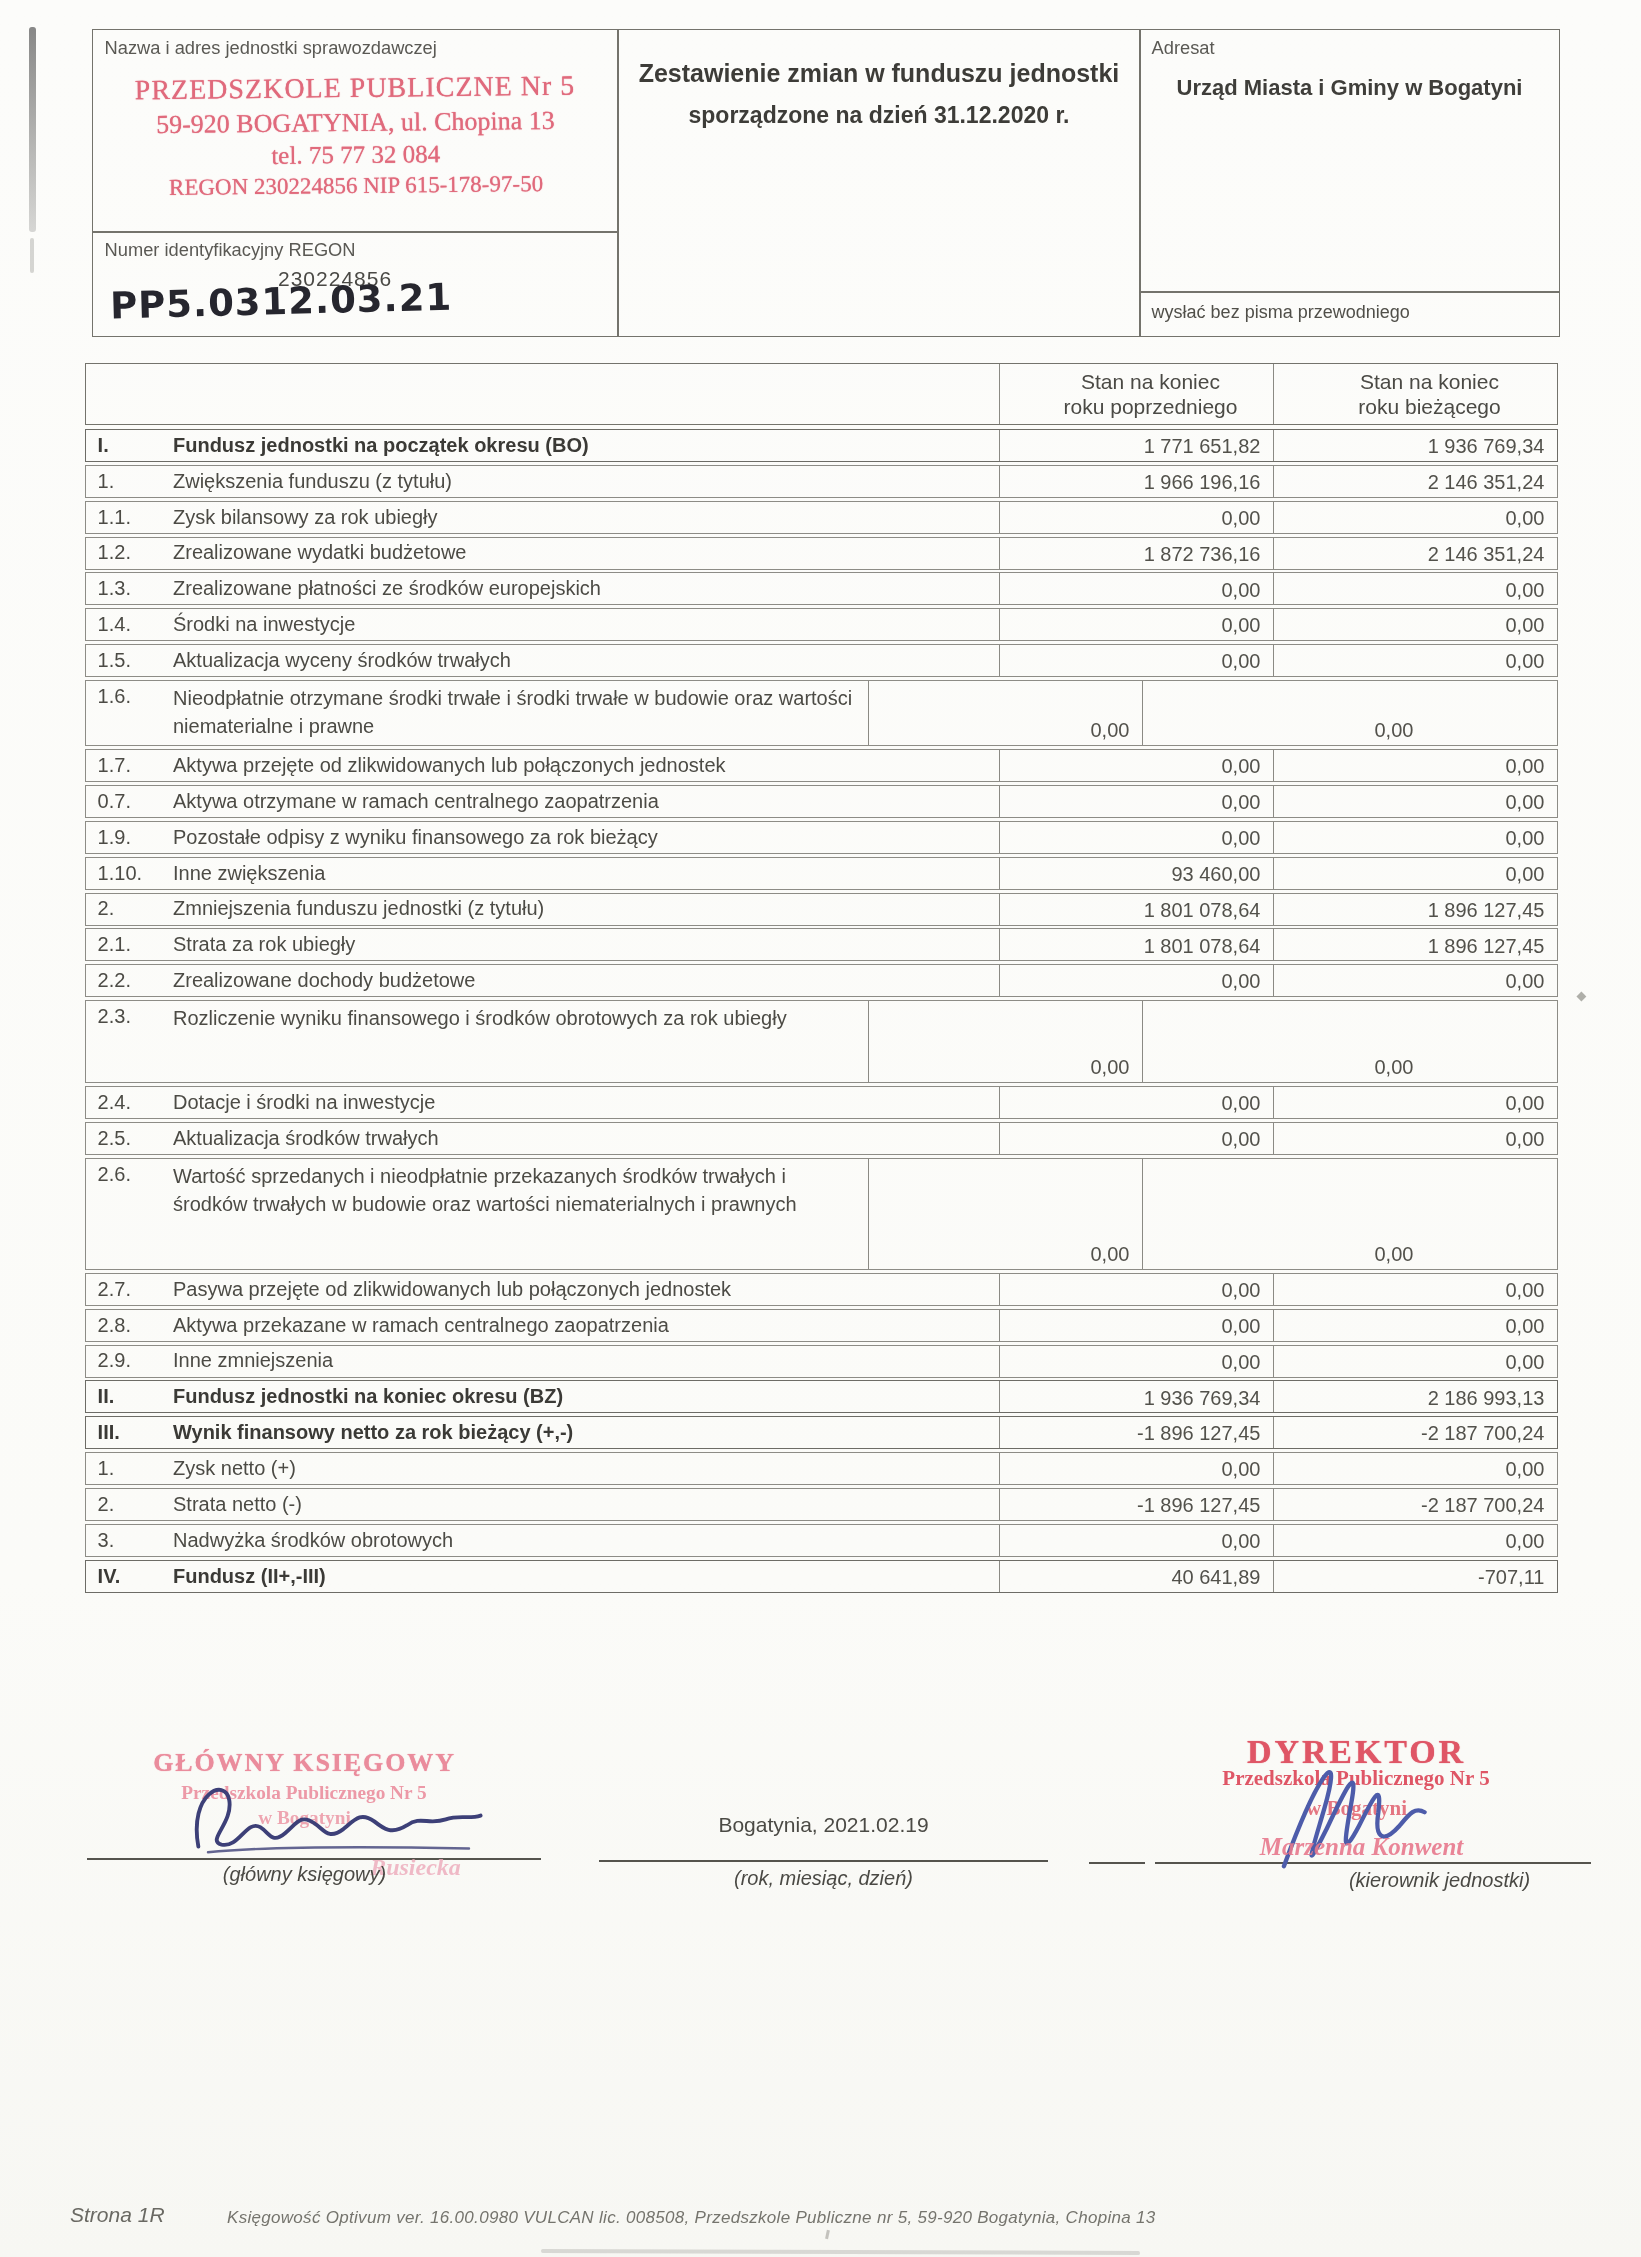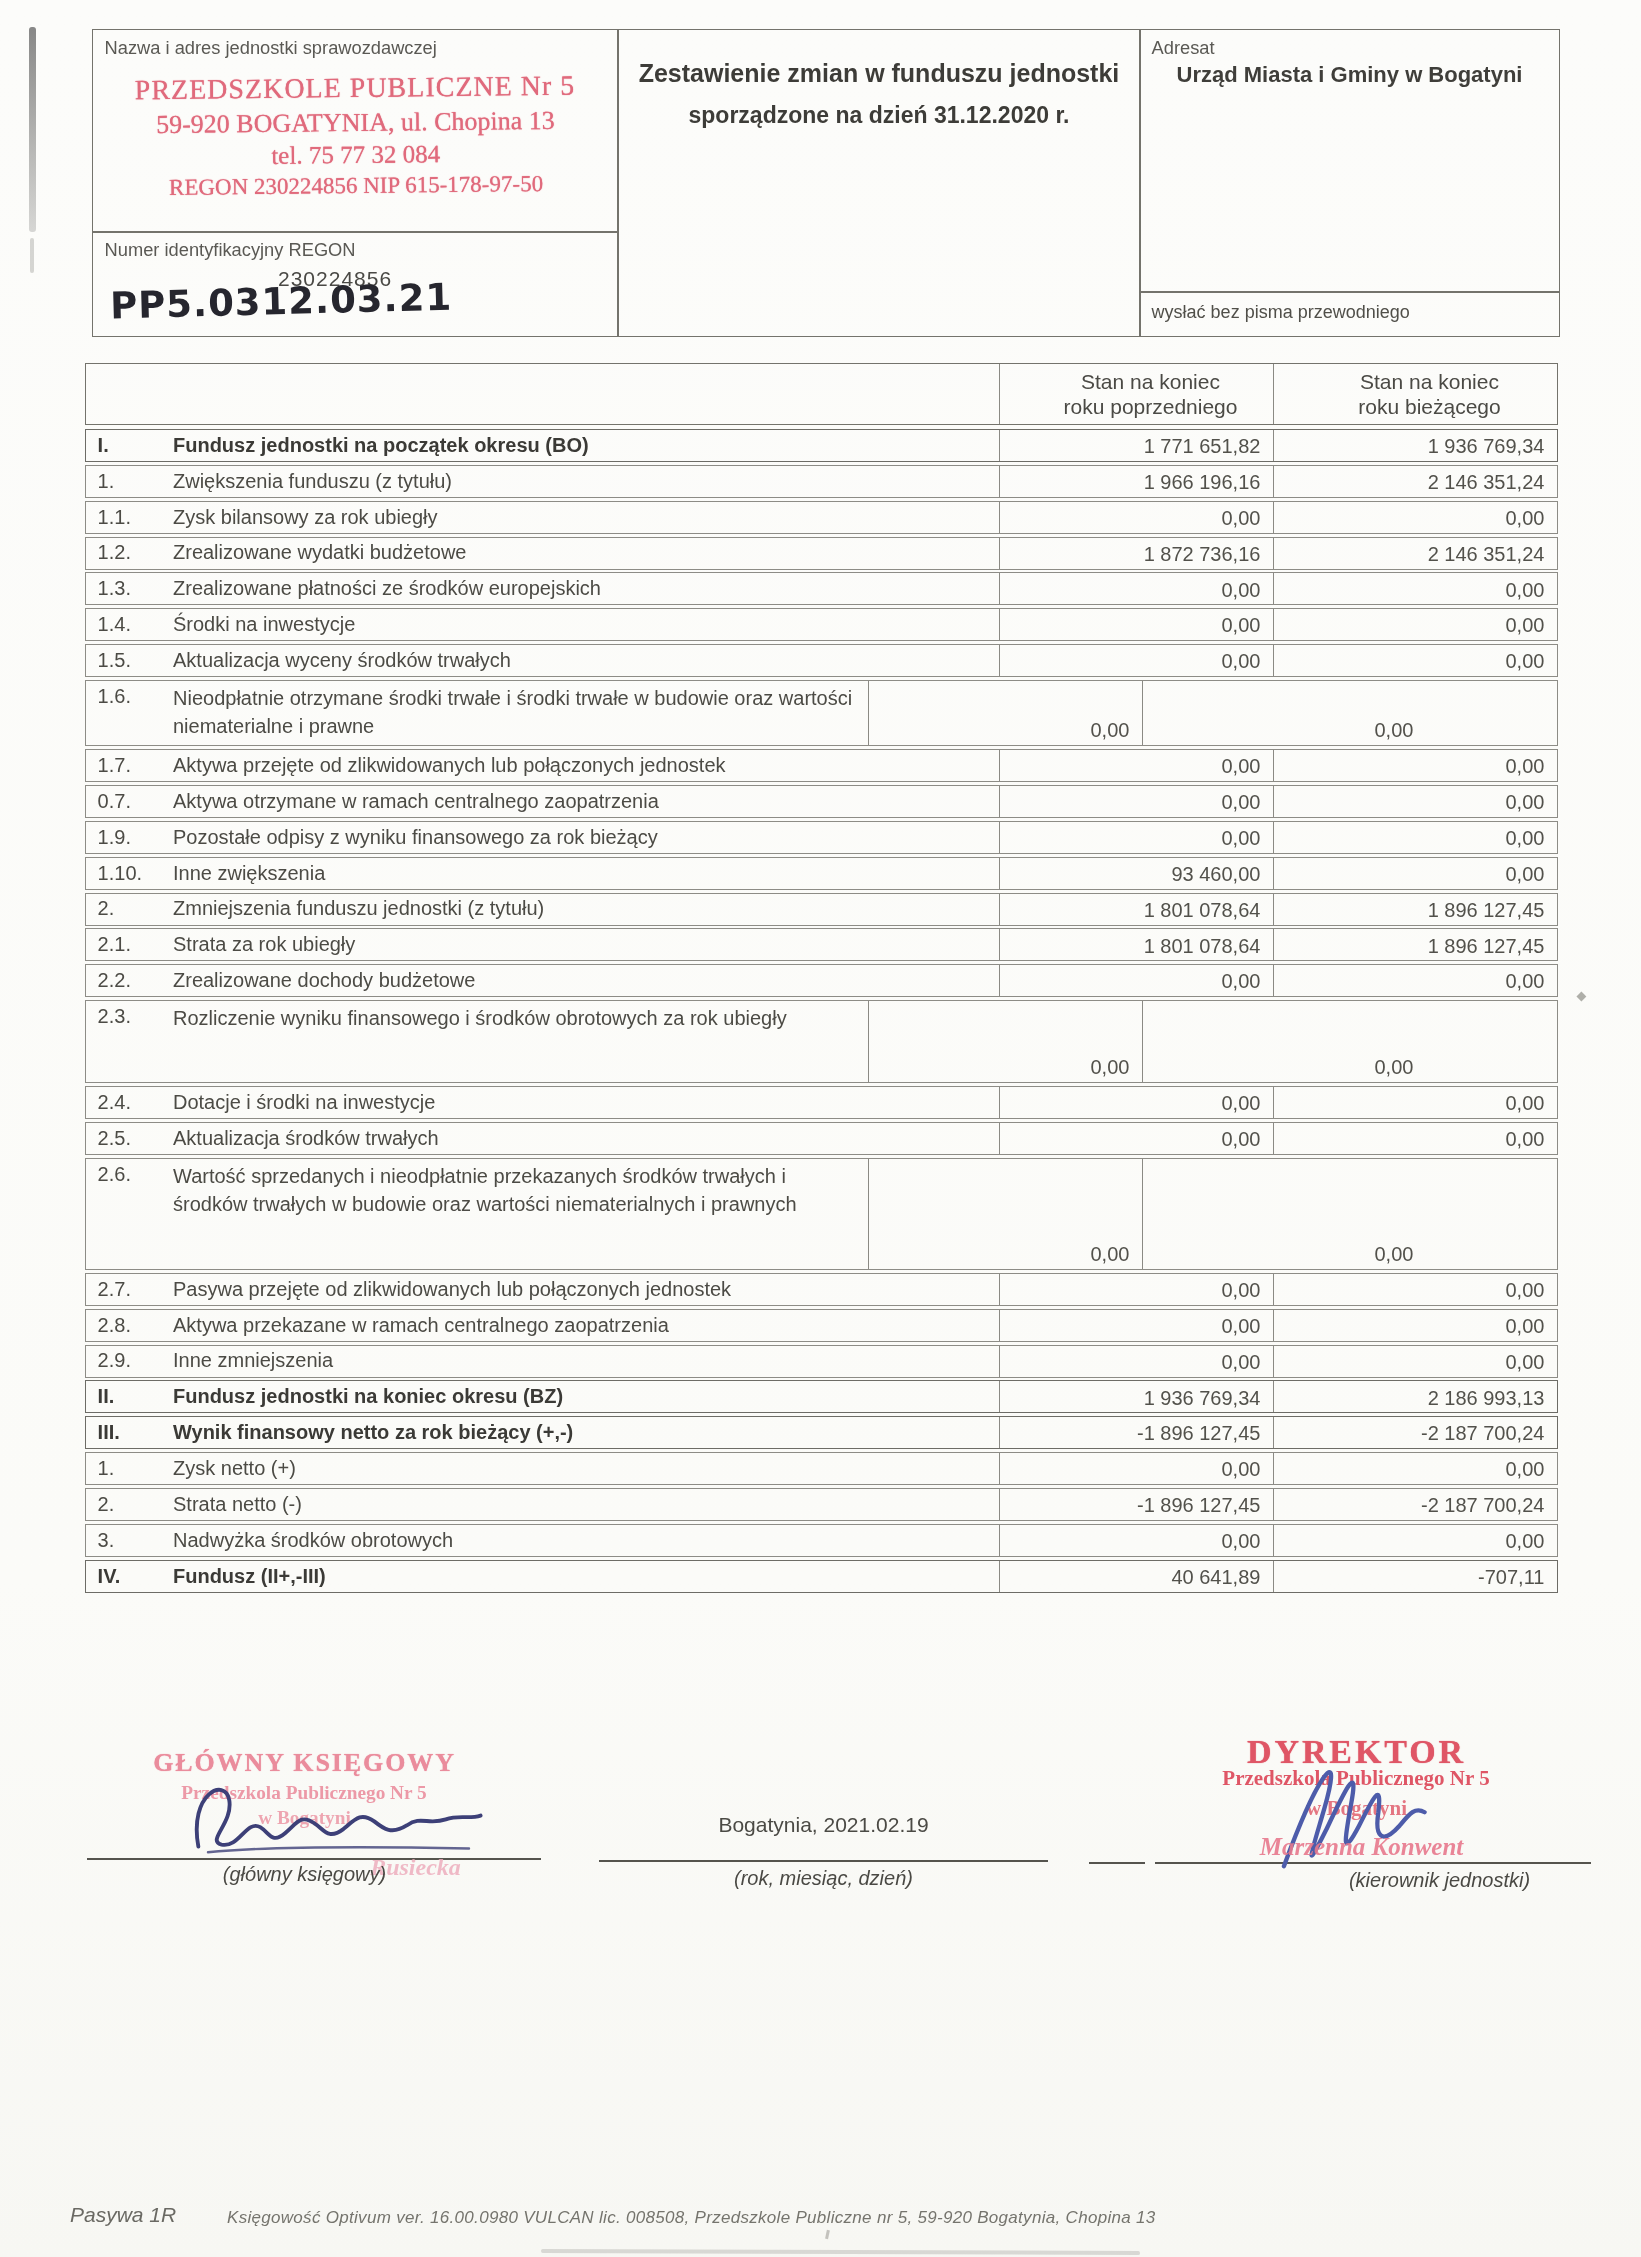--- a/index.html
+++ b/index.html
@@ -28,21 +28,21 @@
 
   .regon-value{font-size:21px;color:#4a4945;margin:5.8px 0 0 185px;letter-spacing:1px;}
   .handwritten-ref{
     position:absolute;left:17.4px;top:48px;font-family:"DejaVu Sans",sans-serif;
     font-weight:bold;font-size:37px;color:var(--ink-dark,#26262e);
     transform:rotate(-1.5deg);letter-spacing:1px;}
 
   .title1{margin-top:29px;text-align:center;font-weight:bold;font-size:25px;color:#3d3c38;}
   .title2{margin-top:13.5px;text-align:center;font-weight:bold;font-size:23px;color:#3d3c38;}
 
-  .adresat-value{margin-top:3px;text-align:center;font-weight:bold;font-size:22px;color:#3f3e3a;}
+  .adresat-value{margin-top:16px;text-align:center;font-weight:bold;font-size:22px;color:#3f3e3a;}
   .send-note{font-size:18px;color:#504f49;padding:9.7px 0 0 11.6px;}
 
   
   .fund-table{position:absolute;left:85px;top:363px;width:1473px;}
   .thead{display:flex;border:1.9px solid #74736c;box-sizing:border-box;height:62px;margin-bottom:3.9px;}
   .h-spacer{width:913px;box-sizing:border-box;}
   .h-col{box-sizing:border-box;border-left:1px solid #8b8a84;text-align:center;
     font-size:21px;color:#4b4a45;padding-top:4.8px;line-height:25px;padding-left:28px;}
   .h-prev{width:274px;}
   .h-curr{width:284px;}
@@ -352,17 +352,17 @@
   <div class="sig-text stamp-serif dir-2">Przedszkola Publicznego Nr 5</div>
   <div class="sig-text stamp-serif dir-3">w Bogatyni</div>
   <svg class="sig-svg svg-dir" width="212" height="145" viewBox="0 0 220 150">
     <path d="M 30 138 C 66 40, 92 8, 72 78 C 58 126, 50 148, 74 100 C 92 62, 108 28, 100 72 C 94 106, 88 134, 108 96 C 122 68, 132 48, 128 82 C 124 108, 132 116, 150 96 C 160 84, 166 76, 176 82" fill="none" stroke="#4d5caa" stroke-width="4.5" stroke-linecap="round"></path>
   </svg>
   <div class="ghost-name ghost-dir">Marzenna Konwent</div>
   <div class="sig-line line-dir-short"></div>
   <div class="sig-line line-dir"></div>
   <div class="sig-text caption cap-dir">(kierownik jednostki)</div>
 
-  <div class="footer-page">Pasywa 1R</div>
+  <div class="footer-page">Strona 1R</div>
   <div class="footer-info">Księgowość Optivum ver. 16.00.0980 VULCAN lic. 008508, Przedszkole Publiczne nr 5, 59-920 Bogatynia, Chopina 13</div>
 
 </div>
 
 
 </body></html>

